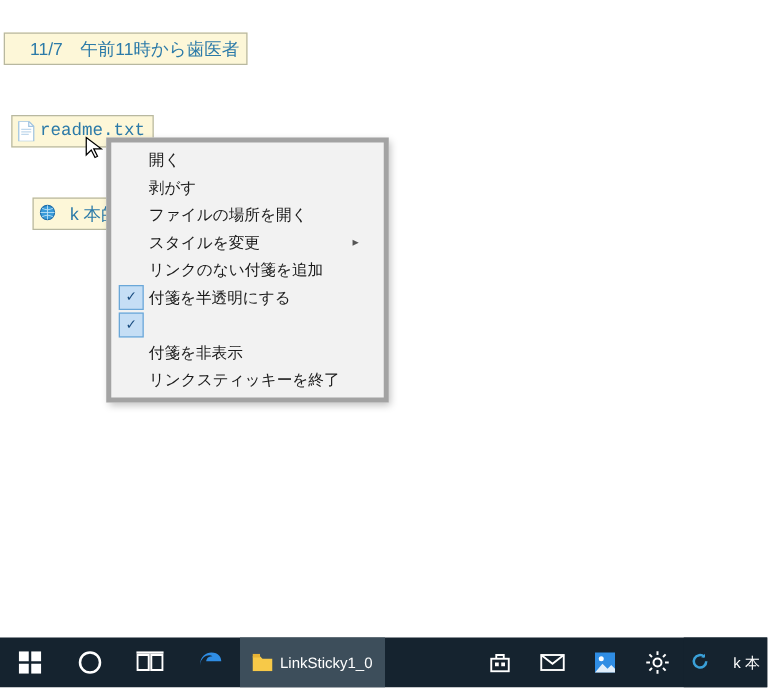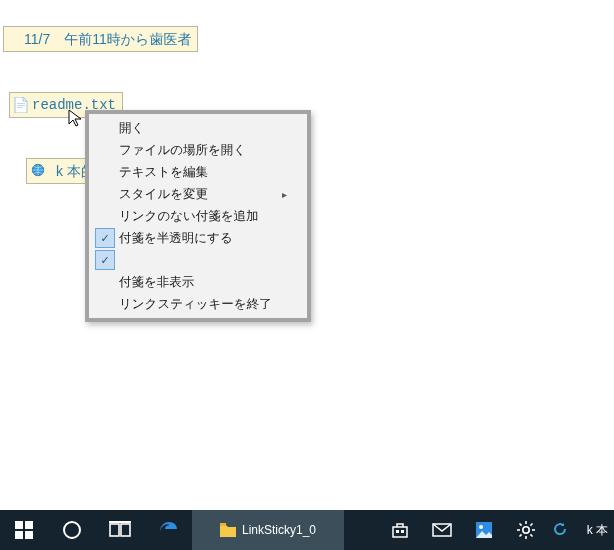--- a/index.html
+++ b/index.html
@@ -95,21 +95,21 @@
     display:flex;
     align-items:center;
     justify-content:center;
     color:#fff;
   }
   .tb-btn svg { display:block; }
   .tb-app {
     display:flex;
     align-items:center;
     gap:6px;
-    padding: 0 28px;
+    padding: 0 10px;
     background: #2b3b47;
     color:#fff;
     font-size:12px;
     min-width: 0;
   }
   .tb-app.active {
     background: #3d4e5b;
   }
   .tb-app .folder-icon { width:16px; height:14px; }
   .tb-spacer { flex: 1 1 auto; }
@@ -165,26 +165,26 @@
 </div>
 
 <div class="ctx">
   <div class="ctx-row">
     <span class="ctx-gutter"></span>
     <span class="ctx-label">開く</span>
     <span class="ctx-sub"></span>
   </div>
   <div class="ctx-row">
     <span class="ctx-gutter"></span>
+    <span class="ctx-label">剥がす</span>
+    <span class="ctx-sub"></span>
+  </div>
+  <div class="ctx-row">
+    <span class="ctx-gutter"></span>
     <span class="ctx-label">ファイルの場所を開く</span>
-    <span class="ctx-sub"></span>
-  </div>
-  <div class="ctx-row">
-    <span class="ctx-gutter"></span>
-    <span class="ctx-label">テキストを編集</span>
     <span class="ctx-sub"></span>
   </div>
   <div class="ctx-row">
     <span class="ctx-gutter"></span>
     <span class="ctx-label">スタイルを変更</span>
     <span class="ctx-sub">▸</span>
   </div>
   <div class="ctx-row">
     <span class="ctx-gutter"></span>
     <span class="ctx-label">リンクのない付箋を追加</span>

